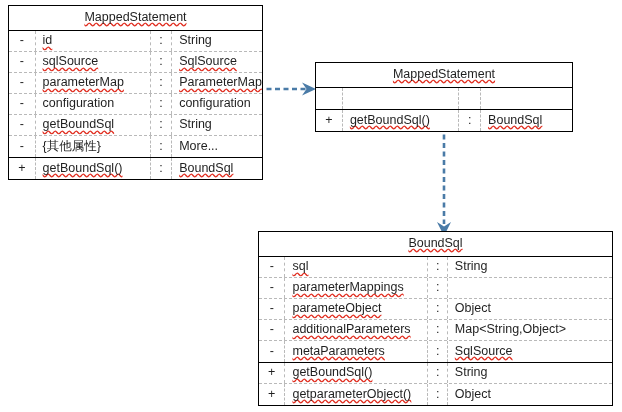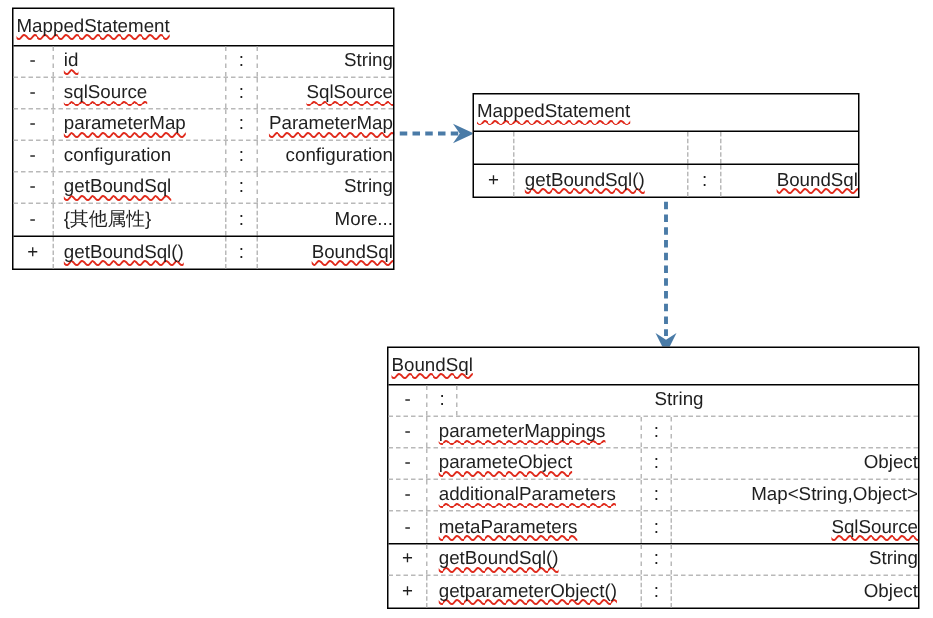--- a/index.html
+++ b/index.html
@@ -29,20 +29,21 @@
     box-sizing: border-box;
     border: 1.6px solid #000000;
     background: #ffffff;
     display: flex;
     flex-direction: column;
     z-index: 3;
   }
 
   .uml-title {
     box-sizing: border-box;
+    text-align: center;
     font-size: 12.5px;
     line-height: 1;
     padding: 5px 2px 6px;
     border-bottom: 1.6px solid #000000;
     white-space: nowrap;
   }
 
   .uml-section {
     display: flex;
     flex-direction: column;
@@ -77,21 +78,20 @@
   .c-name {
     padding-left: 7px;
     border-right: 1px dashed #b9b9b9;
   }
   .c-colon {
     justify-content: center;
     border-right: 1px dashed #b9b9b9;
   }
   .c-type {
     padding-left: 7px;
-    justify-content: flex-end;
   }
 
   
   .sq {
     text-decoration: underline wavy #e02b1d;
     text-decoration-skip-ink: none;
     text-underline-offset: 1px;
   }
 
   
@@ -249,20 +249,23 @@
   </div>
 
   <div id="box-bound-sql" class="uml-class">
     <div class="uml-title">
       <span class="sq">BoundSql</span>
     </div>
 
     <div class="uml-section attributes">
       <div class="uml-row">
         <span class="cell c-vis">-</span>
+        <span class="cell c-name">
+            <span class="sq">sql</span>
+          </span>
         <span class="cell c-colon">:</span>
         <span class="cell c-type">
             <span>String</span>
           </span>
       </div>
       <div class="uml-row">
         <span class="cell c-vis">-</span>
         <span class="cell c-name">
             <span class="sq">parameterMappings</span>
           </span>

